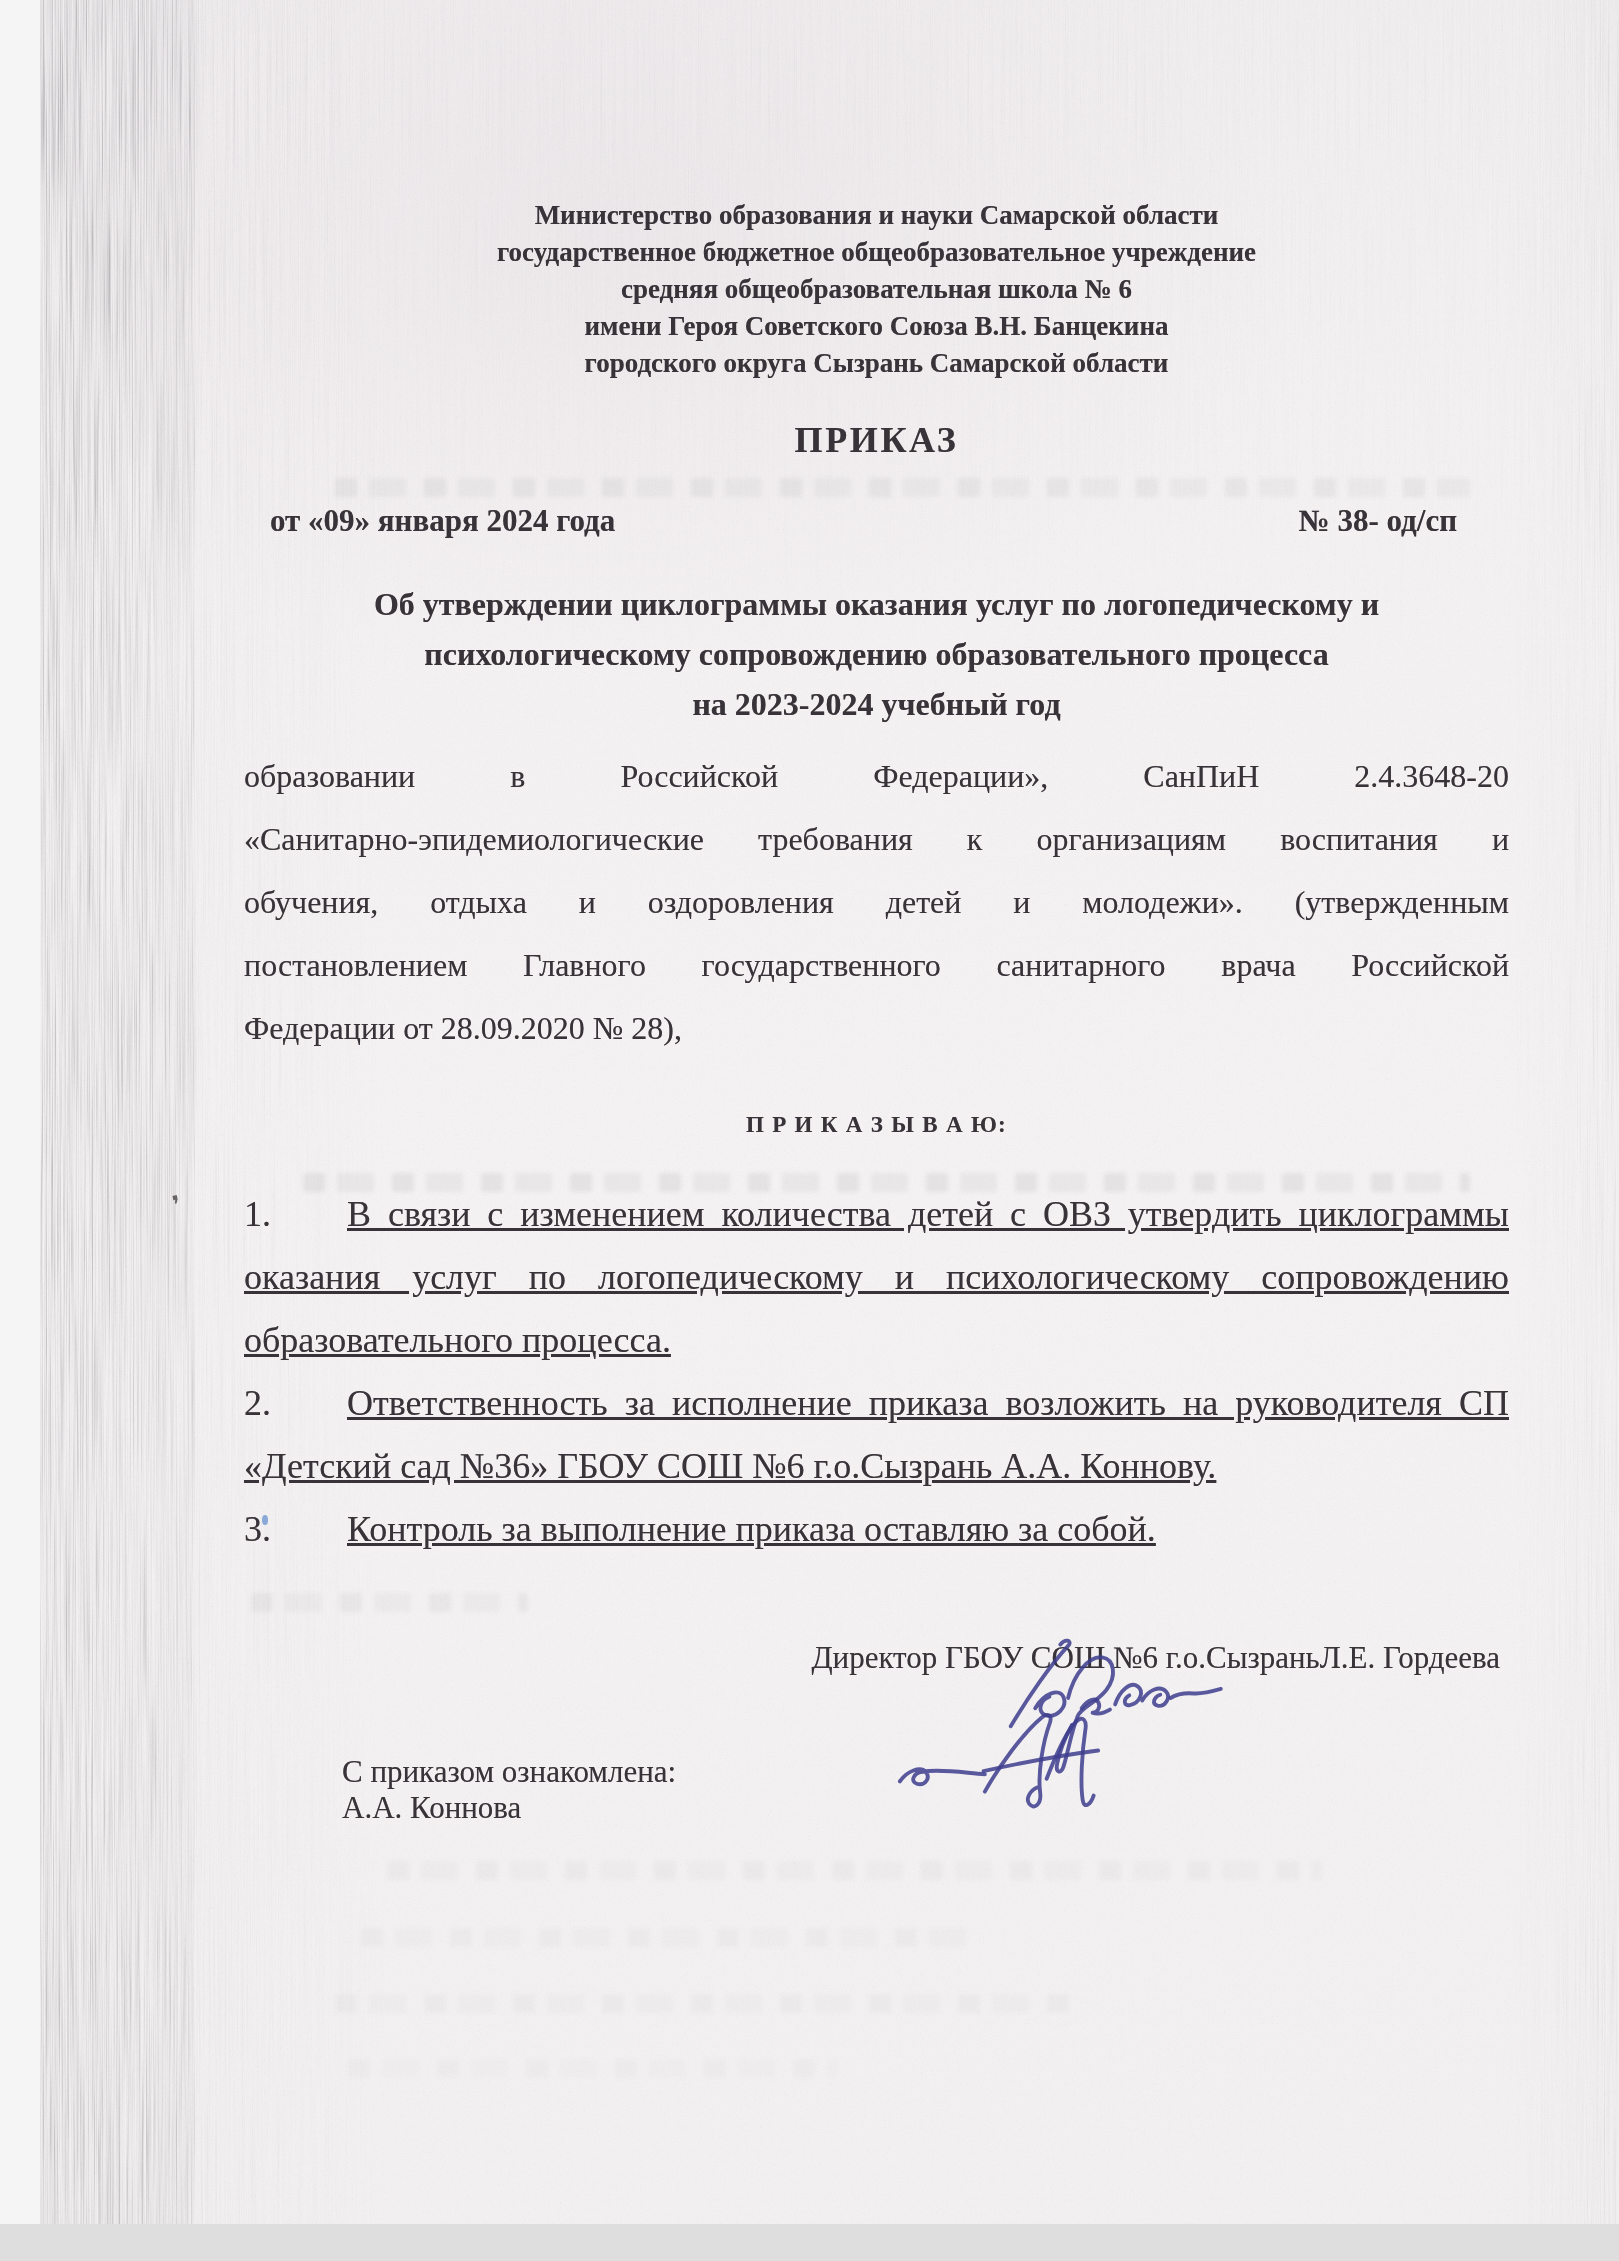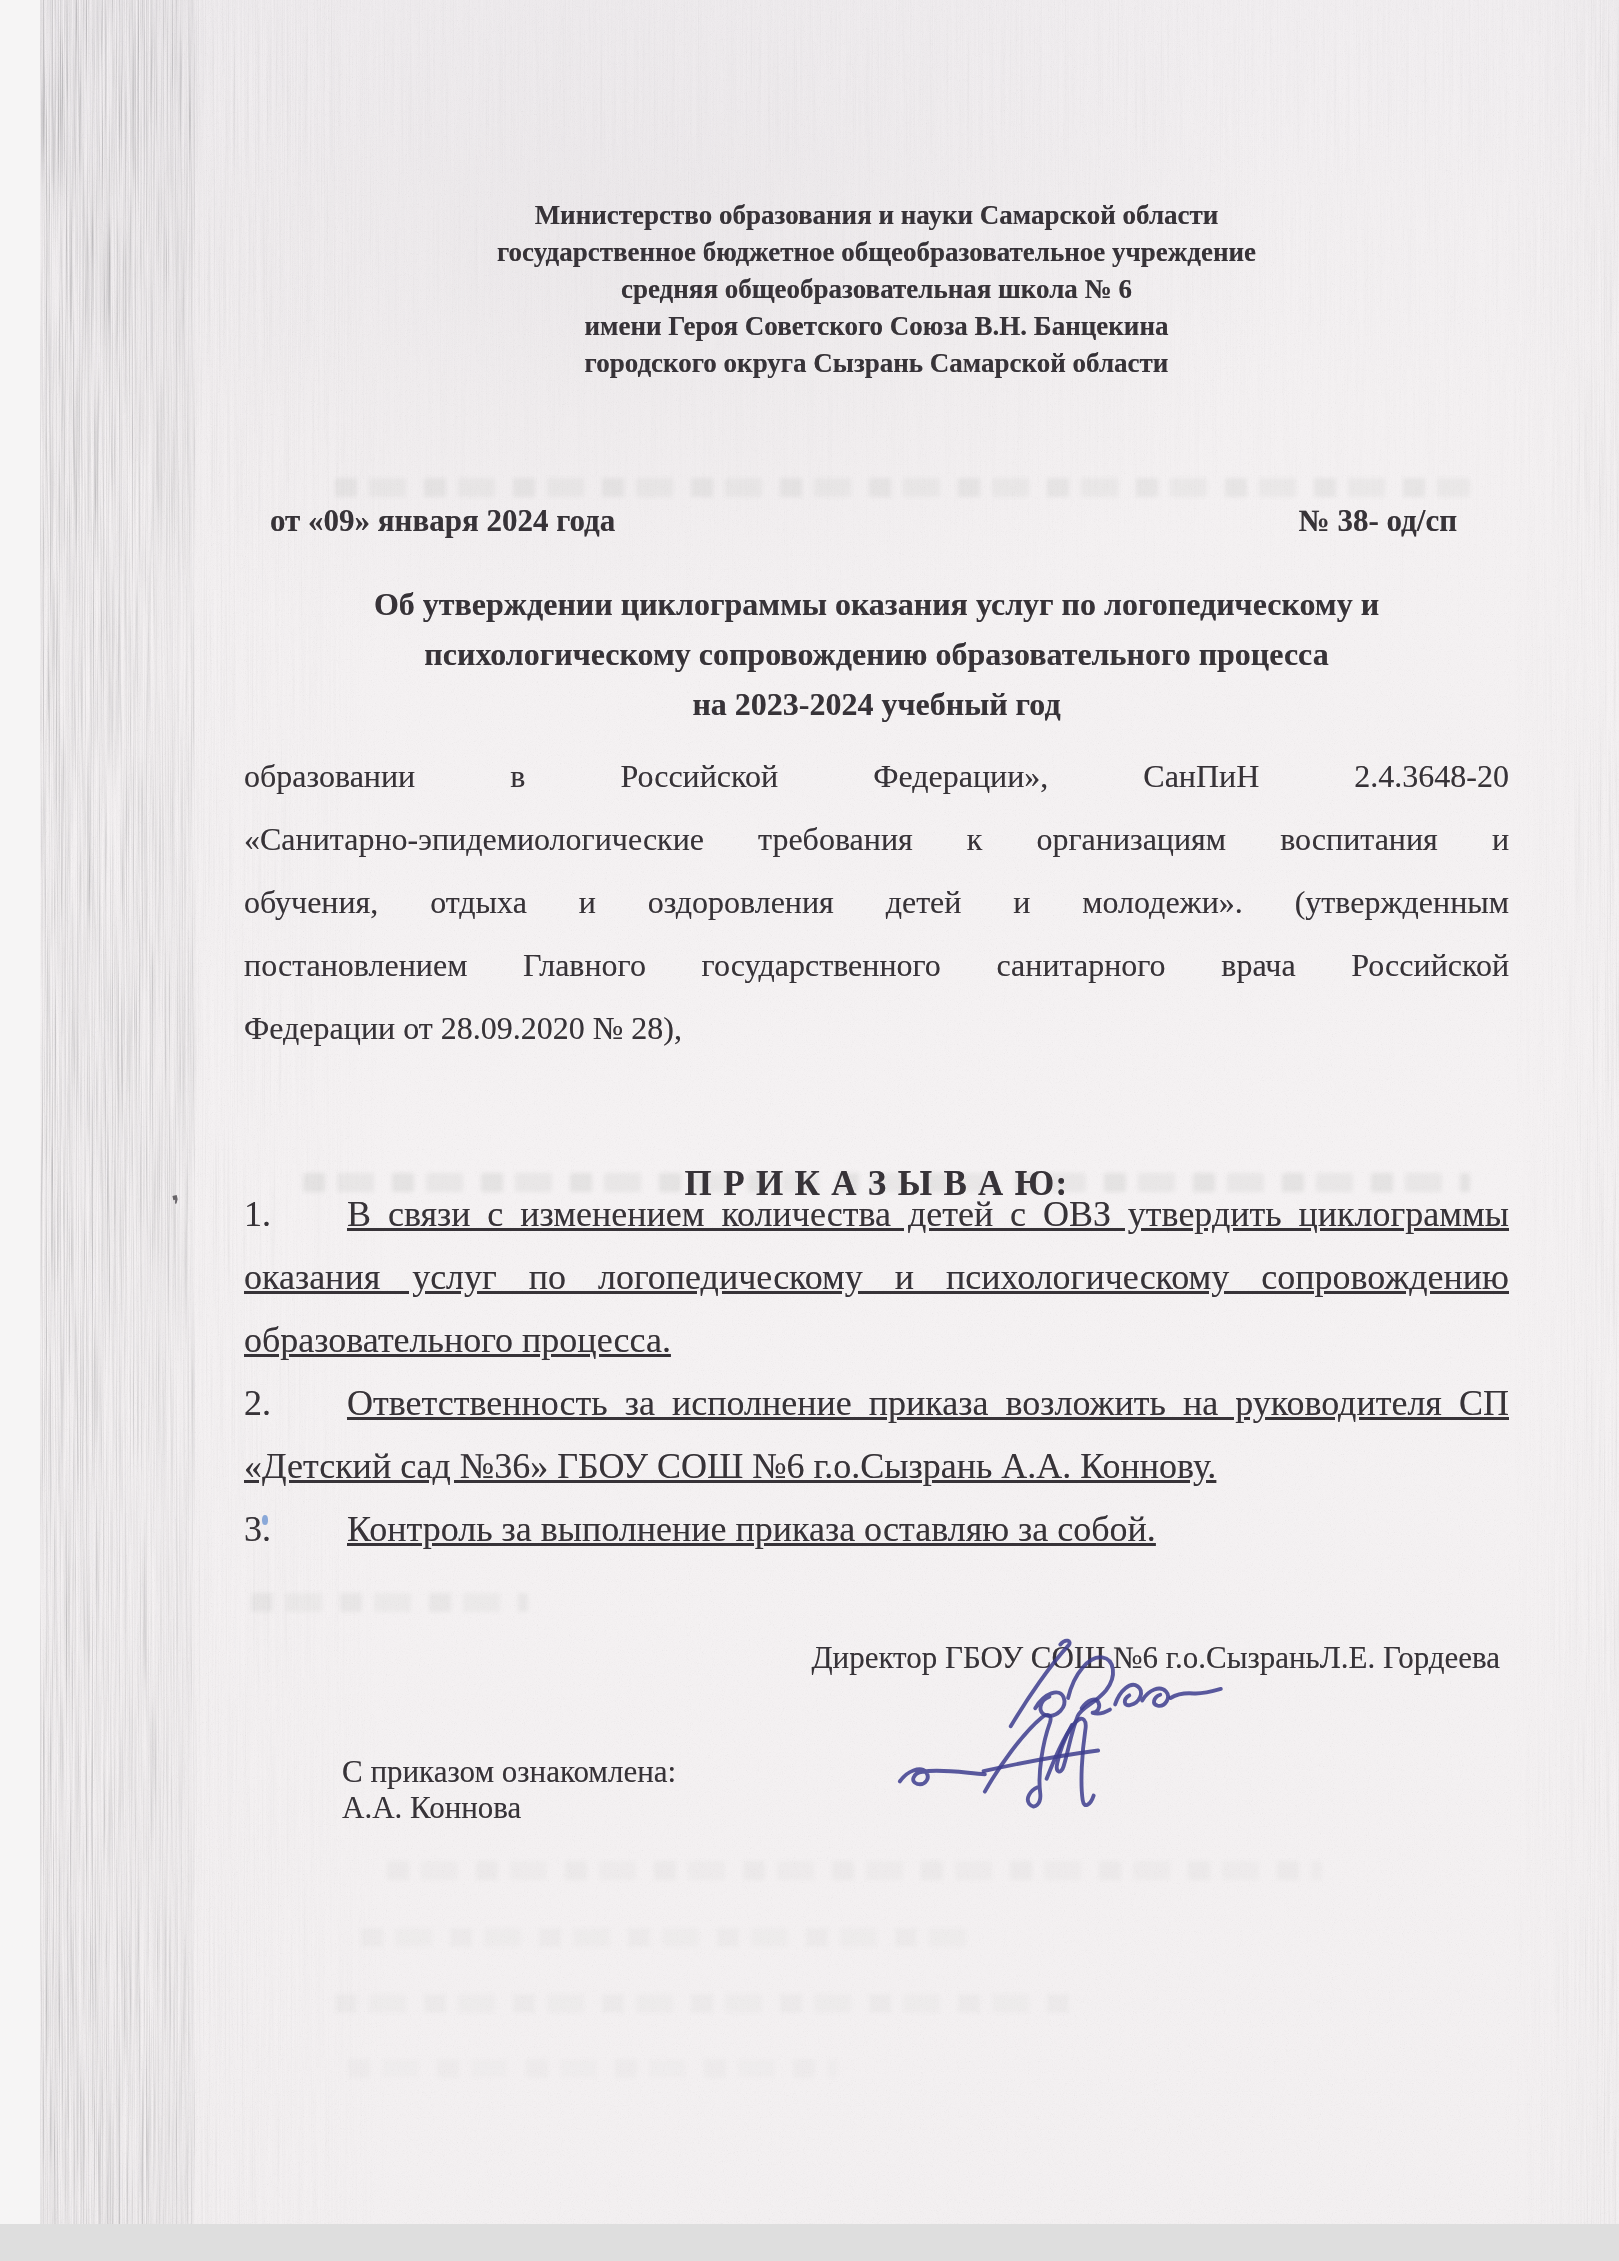--- a/index.html
+++ b/index.html
@@ -24,21 +24,21 @@
   }
   .block{position:absolute;left:244px;width:1265px;z-index:3;}
   .txtshadow, .block{text-shadow:0 0 0.6px rgba(55,51,56,.45);}
   .c{text-align:center;}
   .hdr{top:197px;font-size:27px;line-height:37px;font-weight:700;}
   .doc-type{top:419px;font-size:36px;font-weight:700;letter-spacing:2.6px;}
   .date-row{top:503px;font-size:31px;font-weight:700;display:flex;justify-content:space-between;box-sizing:border-box;padding:0 52px 0 26px;}
   .title{top:579px;font-size:32px;line-height:50px;font-weight:700;}
   .preamble{top:745px;font-size:32px;line-height:63px;}
   .line.just{text-align:justify;text-align-last:justify;}
-  .decree{top:1164px;font-size:35px;font-weight:700;letter-spacing:1.3px;}
+  .decree{top:1112px;font-size:23px;font-weight:700;letter-spacing:1.3px;}
   .items{top:1183px;font-size:36px;line-height:63px;text-decoration:underline;}
   .inum{display:inline-block;width:103px;}
   .sign-row{font-size:31px;display:flex;justify-content:flex-end;box-sizing:border-box;}
   .dir-row{top:1640px;padding:0 9px 0 98px;}
   .ack-row{top:1754px;padding:0 161px 0 98px;flex-direction:column;}
   .sig{position:absolute;z-index:4;}
   .sig path{fill:none;stroke:#3d3d8e;stroke-width:6;stroke-linecap:round;stroke-linejoin:round;opacity:.85;}
   .sig1{left:1003px;top:1636px;}
   .sig2{left:896px;top:1709px;}
   .mark{position:absolute;z-index:3;}
@@ -120,20 +120,21 @@
   <div class="ghost" style="top:2059px;left:348px;width:490px;opacity:.04;"></div>
 
   <div class="block hdr c">
     <div class="line">Министерство образования и науки Самарской области</div>
     <div class="line">государственное бюджетное общеобразовательное учреждение</div>
     <div class="line">средняя общеобразовательная школа № 6</div>
     <div class="line">имени Героя Советского Союза В.Н. Банцекина</div>
     <div class="line">городского округа Сызрань Самарской области</div>
   </div>
 
+  <div class="block doc-type c">ПРИКАЗ</div>
 
   <div class="block date-row">
     <span>от «09» января 2024 года</span>
     <span>№ 38- од/сп</span>
   </div>
 
   <div class="block title c">
     <div class="line">Об утверждении циклограммы оказания услуг по логопедическому и</div>
     <div class="line">психологическому сопровождению образовательного процесса</div>
     <div class="line">на 2023-2024 учебный год</div>

